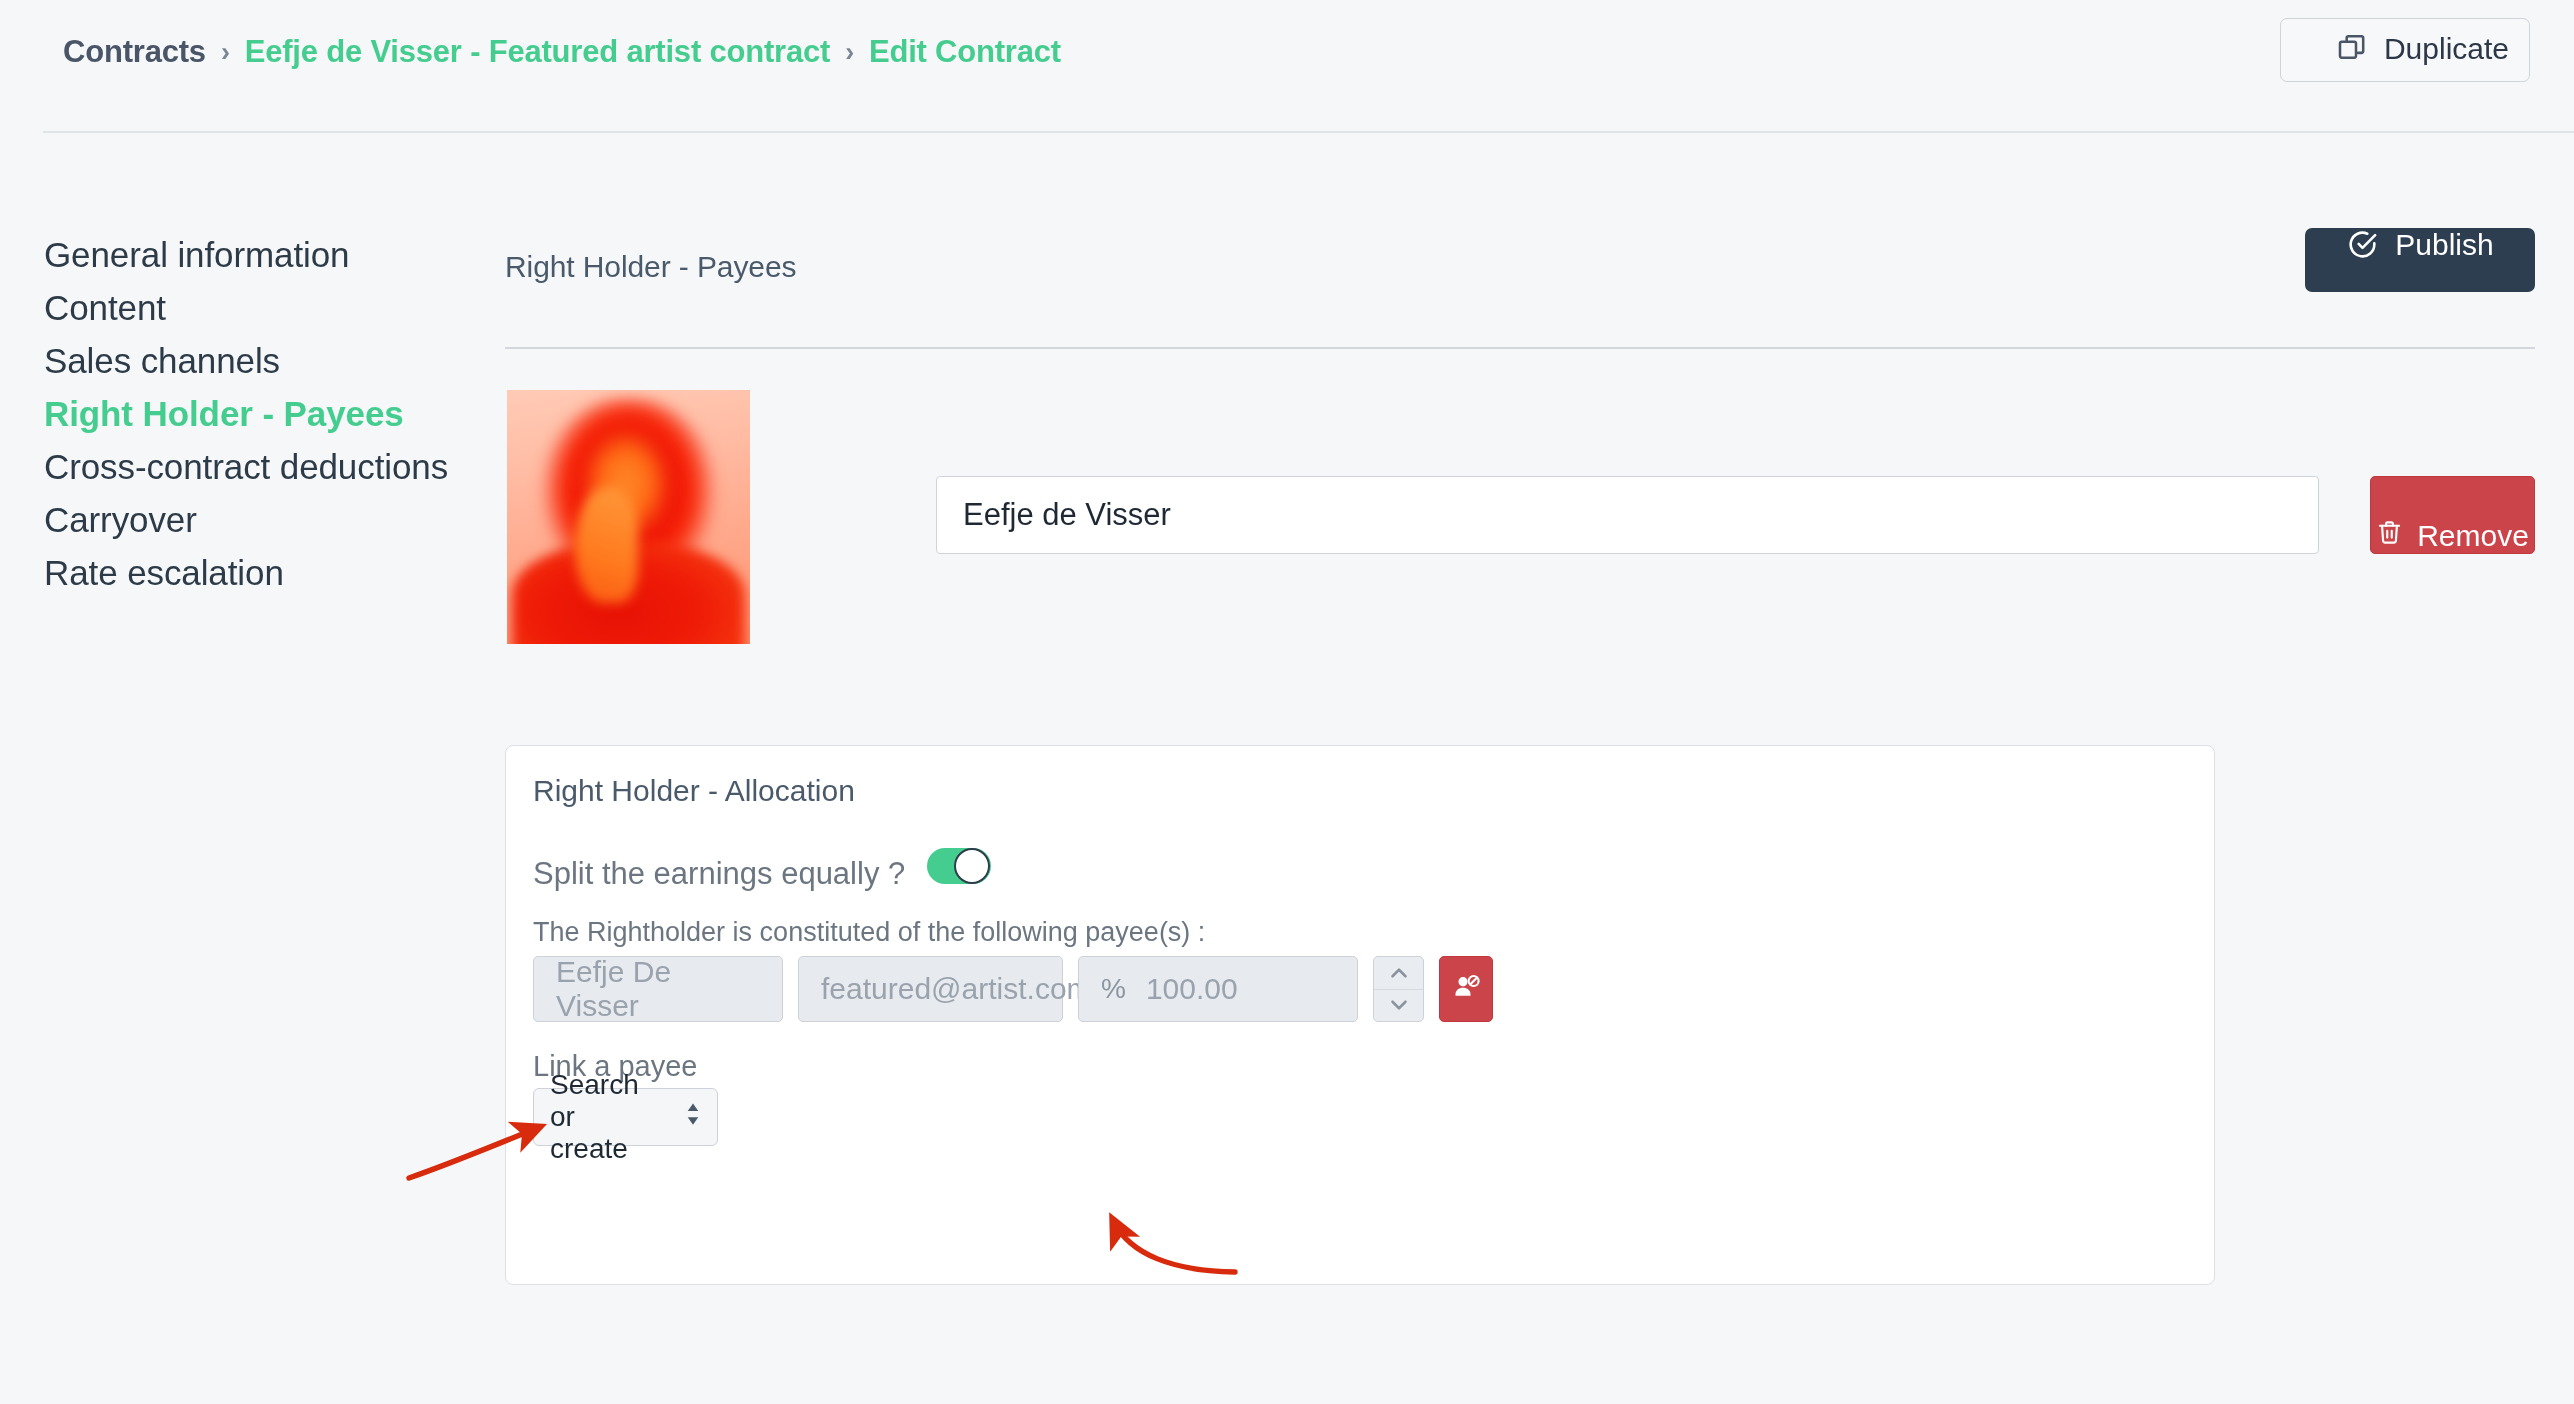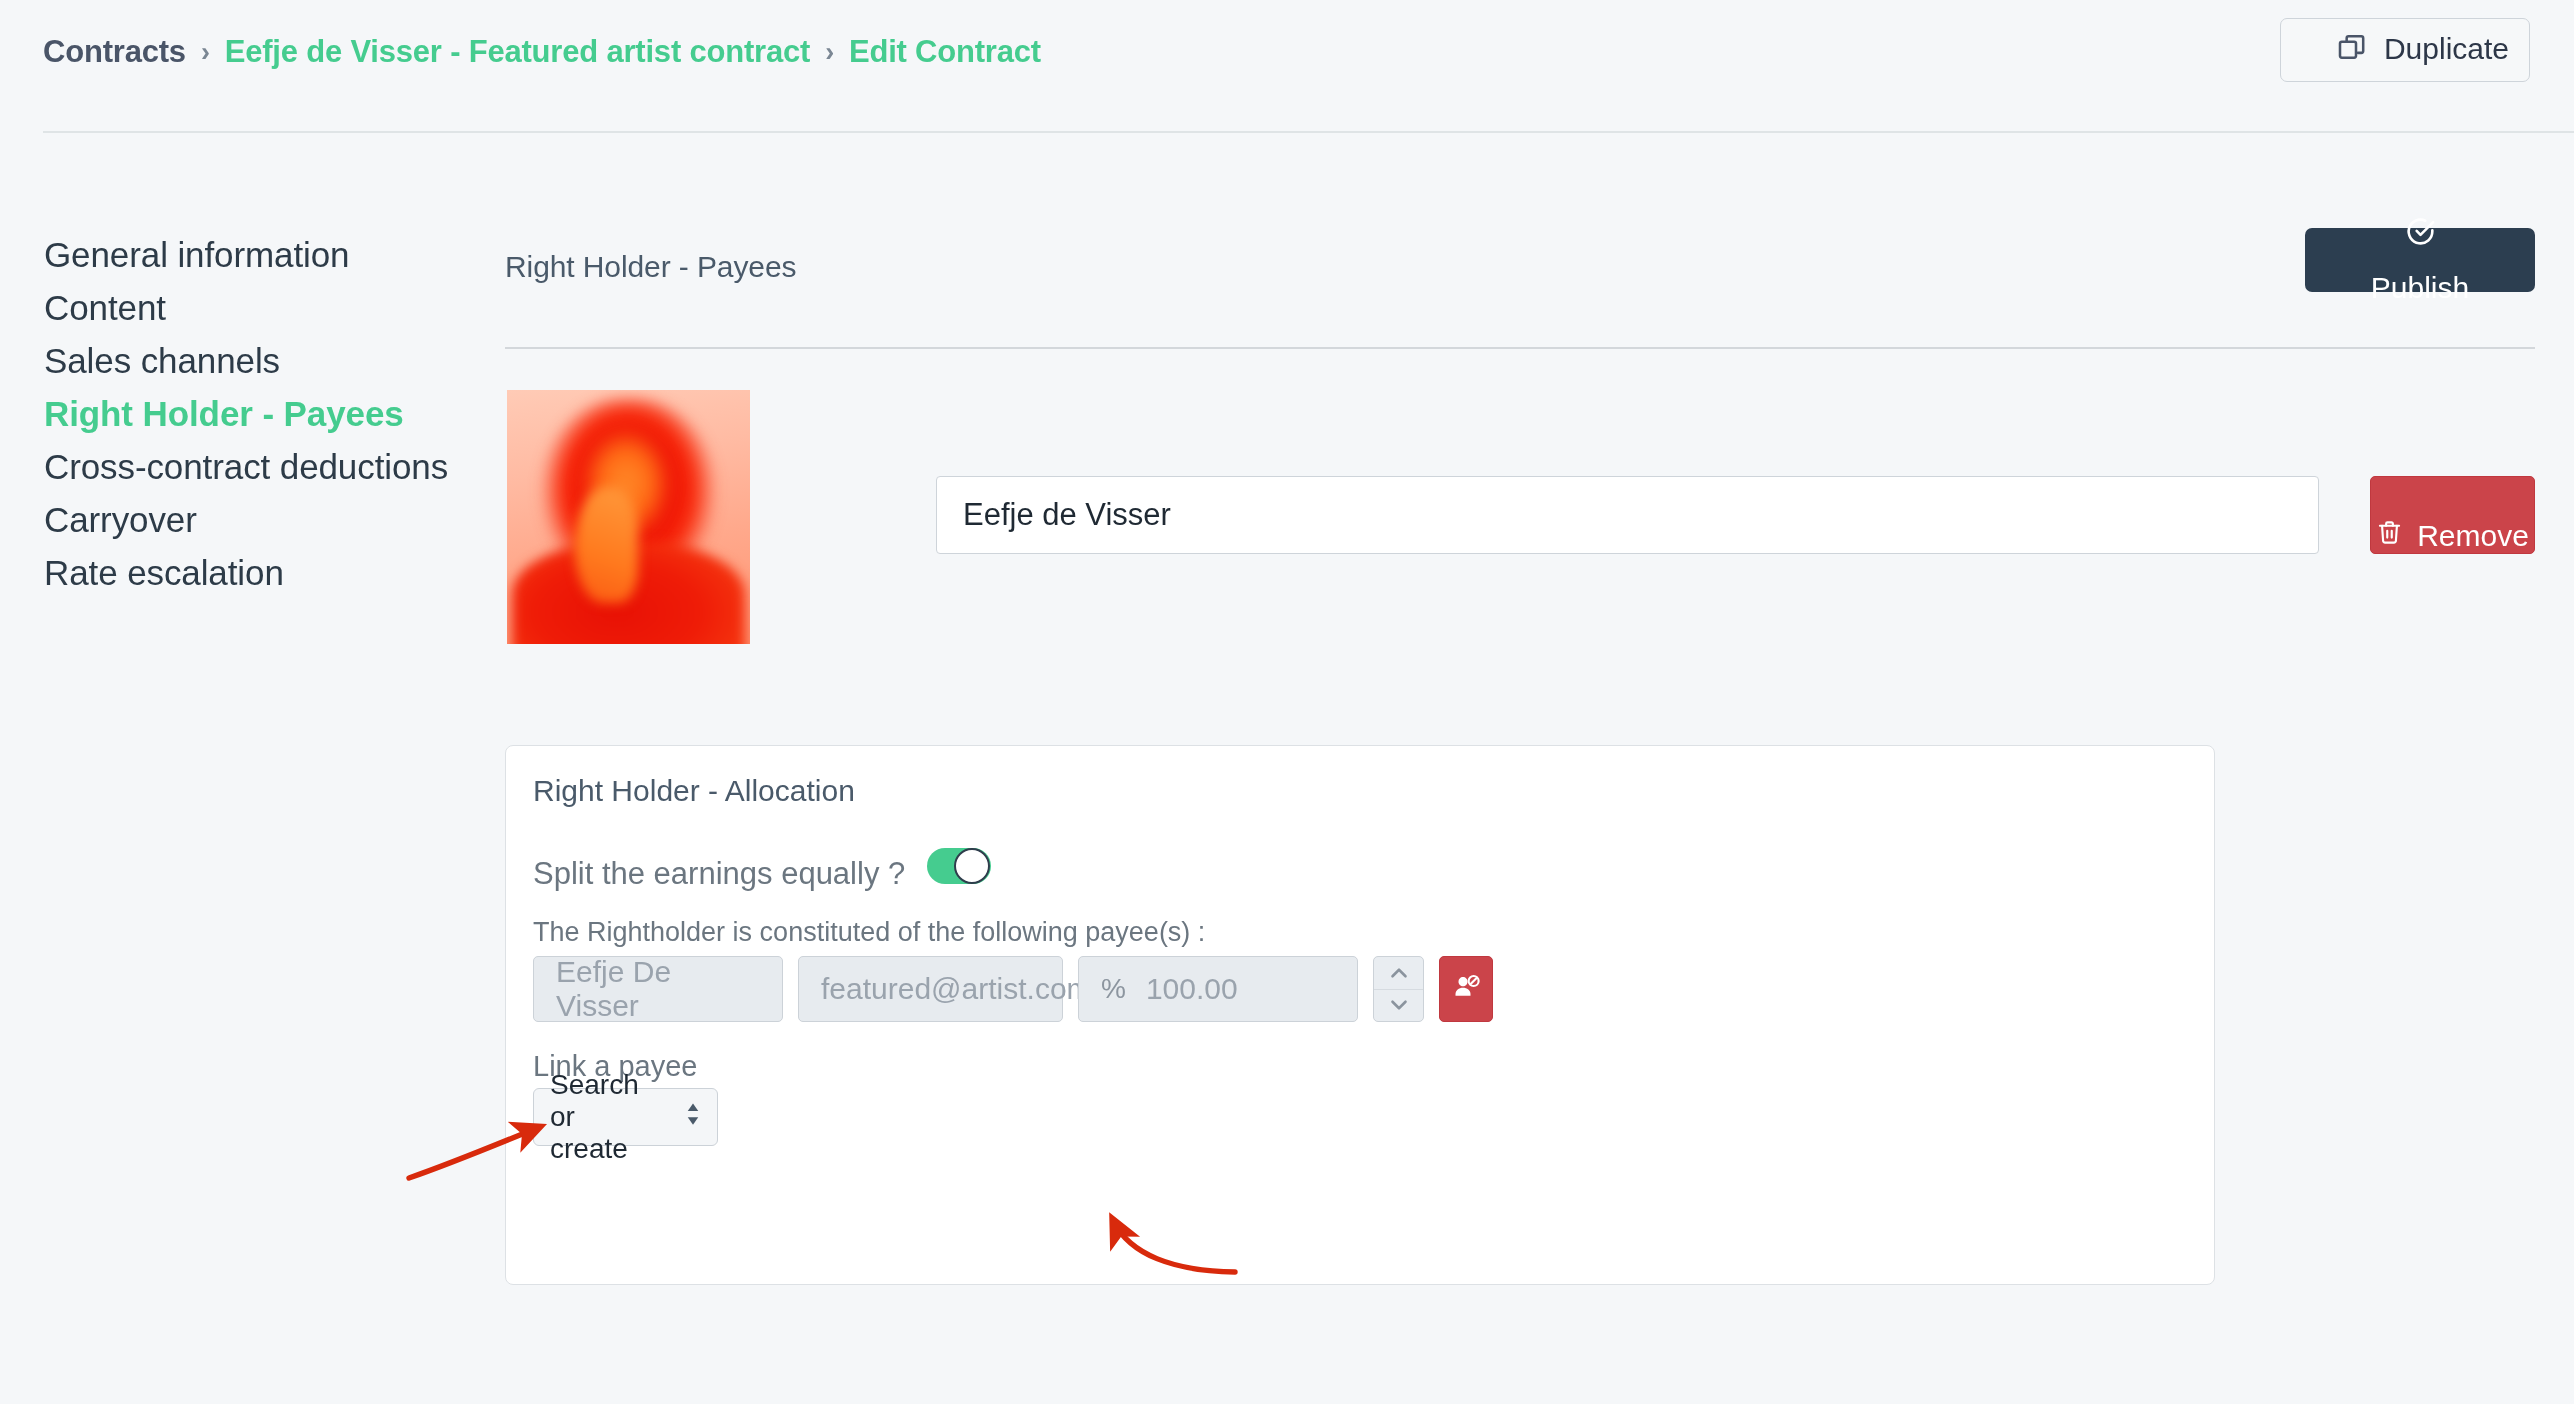--- a/index.html
+++ b/index.html
@@ -16,21 +16,21 @@
 
   
   .header {
     position: absolute; left: 0; top: 0; width: 2574px; height: 132px;
   }
   .breadcrumb {
     position: absolute; left: 43px; top: 34px;
     display: flex; align-items: center; gap: 15px;
     font-size: 31px; font-weight: 700; letter-spacing: -0.2px;
   }
-  .crumb-root { color: #4a5568; }
+  .crumb-root { color: #4a5568; margin-left: 20px; }
   .crumb-green { color: #45cc8f; }
   .crumb-sep { color: #7b8794; font-weight: 700; font-size: 27px; }
 
   .duplicate-btn {
     position: absolute; right: 44px; top: 18px;
     width: 250px; height: 64px;
     background: #f6f8f9;
     border: 1.5px solid #ced4da;
     border-radius: 7px;
     display: flex; align-items: center; justify-content: center; gap: 16px;
@@ -63,24 +63,23 @@
   .section-title {
     position: absolute; left: 0; top: 22px;
     font-size: 30px; color: #4a5a6a; letter-spacing: -0.1px;
   }
 
   .publish-btn {
     position: absolute; right: 39px; top: 0;
     width: 230px; height: 64px;
     background: #2c3e50;
     border: none; border-radius: 7px;
-    display: flex; align-items: center; justify-content: center; gap: 16px;
+    display: flex; align-items: flex-start; justify-content: center; gap: 16px;
     color: #fff; font-size: 30px;
     cursor: pointer;
-    flex-direction: column;
   }
 
   .main-divider {
     position: absolute; left: 0; top: 119px;
     width: 2030px; height: 2px; background: #d3d7db;
   }
 
   
   .artist-row { position: absolute; left: 0; top: 162px; width: 2030px; height: 290px; }
 

